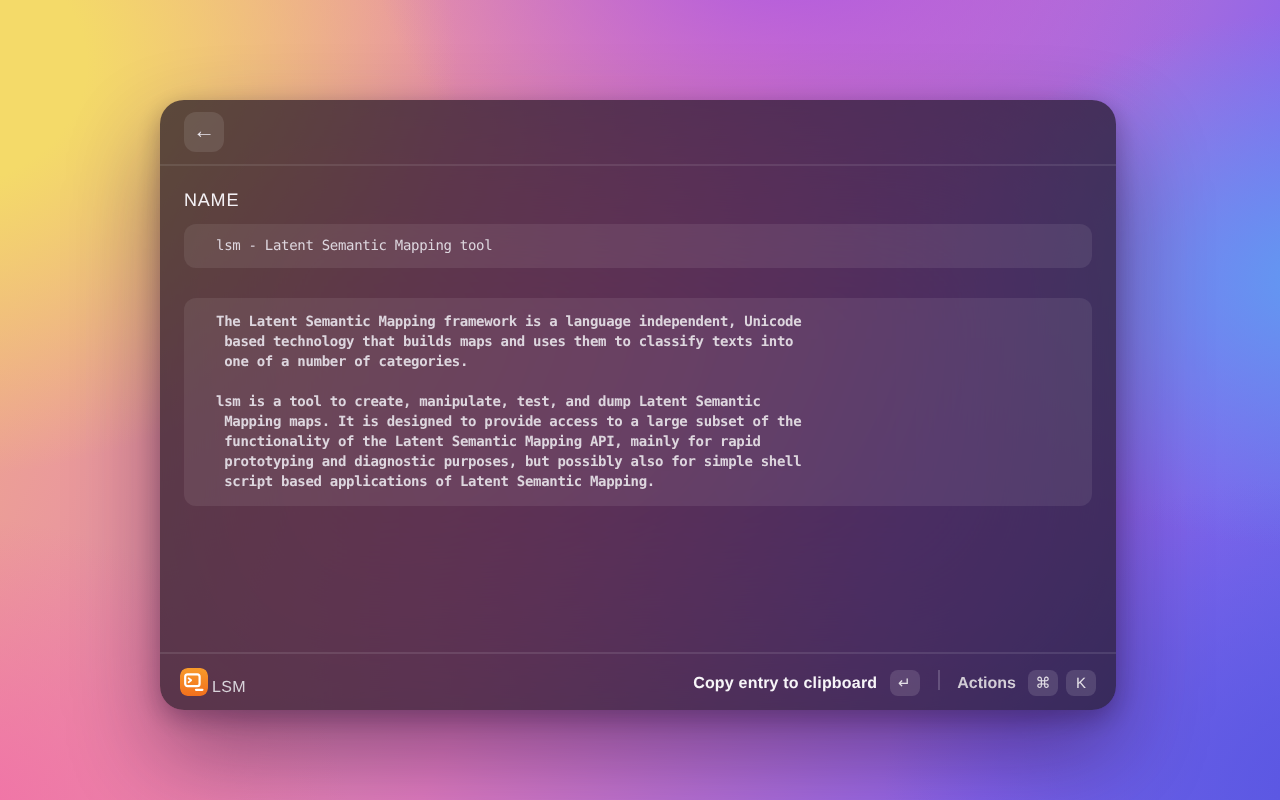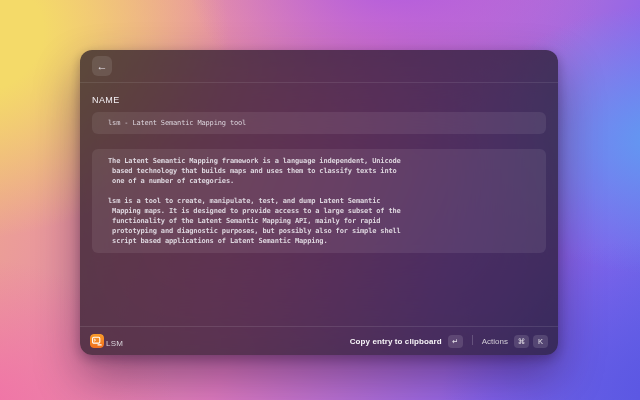--- a/index.html
+++ b/index.html
@@ -88,21 +88,21 @@
     padding: 0 10px;
   }
   .footer-left { display: flex; align-items: flex-end; gap: 2px; }
   .app-icon { width: 14px; height: 14px; border-radius: 4px; display: block; }
   .app-name { font-size: 8px; color: #d8d3da; letter-spacing: 0.2px; }
 
   .footer-right { margin-left: auto; display: flex; align-items: flex-start; gap: 6px; }
   .action-primary { display: flex; align-items: center; gap: 6px; cursor: default; }
   .action-label-primary { font-size: 8px; font-weight: 700; color: #f7f5f8; letter-spacing: 0.1px; }
   .action-secondary { display: flex; align-items: center; gap: 4px; cursor: default; }
-  .action-label-secondary { font-size: 8px; font-weight: 400; color: #d2cdd6; margin-right: 2px; }
+  .action-label-secondary { font-size: 8px; font-weight: 700; color: #d2cdd6; margin-right: 2px; }
   .key-badge {
     min-width: 9px; height: 13px;
     padding: 0 3px;
     border-radius: 4px;
     background: rgba(255,255,255,0.13);
     color: #e4e0e7;
     font-size: 7.5px; line-height: 13px;
     text-align: center;
     user-select: none;
   }

